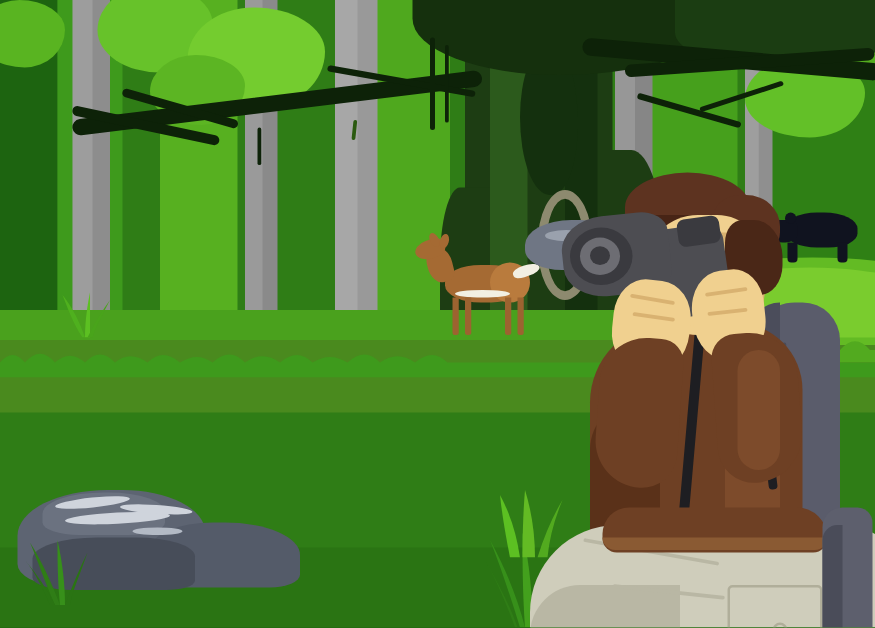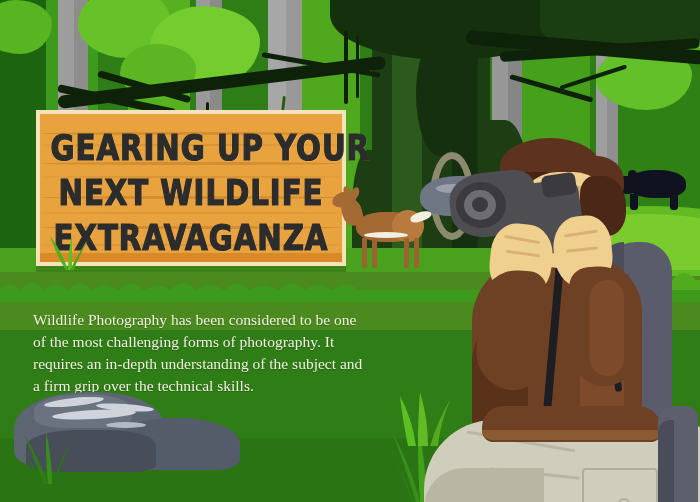--- a/index.html
+++ b/index.html
@@ -177,37 +177,20 @@
   <div class="hill" style="left:548px;top:214px;width:200px;height:56px;background:#7acc2e;"></div>
 
   <svg class="grass-edge" style="top:276px;" viewBox="0 0 700 26" preserveAspectRatio="none">
     <path d="M0,26 L0,14 Q10,2 20,14 Q32,0 44,14 Q56,3 68,14 Q80,1 92,14 Q104,4 118,14 Q130,2 144,14 Q158,5 170,14 Q184,1 196,14 Q210,4 224,14 Q238,2 250,14 Q264,5 278,14 Q292,1 304,14 Q318,4 332,14 Q346,2 358,14 L700,14 L700,26 Z" fill="#3e9a1c"></path>
   </svg>
   <svg class="grass-edge" style="top:262px;left:500px;width:200px;height:28px;" viewBox="0 0 200 28" preserveAspectRatio="none">
     <path d="M0,28 L0,18 Q8,2 16,18 Q26,0 36,18 Q46,3 56,18 Q66,1 78,18 Q88,4 100,18 Q112,2 124,18 Q136,5 148,18 Q160,1 172,18 Q184,4 196,18 L200,18 L200,28 Z" fill="#52aa1f"></path>
   </svg>
 
   <div id="sign-rope"></div>
-  <div id="sign">
-    <div class="grain" style="top:18px;"></div>
-    <div class="grain thin" style="top:30px;"></div>
-    <div class="grain" style="top:48px;"></div>
-    <div class="grain thin" style="top:62px;"></div>
-    <div class="grain" style="top:82px;"></div>
-    <div class="grain thin" style="top:98px;"></div>
-    <div class="grain" style="top:112px;"></div>
-    <div class="grain thin" style="top:130px;"></div>
-    <div class="bottomedge"></div>
-
-    <div id="title">
-      <span class="tline">GEARING UP YOUR</span>
-      <span class="tline">NEXT WILDLIFE</span>
-      <span class="tline">EXTRAVAGANZA</span>
-    </div>
-  </div>
 
   <svg class="grasstuft" style="left:46px;top:230px;width:44px;height:40px;" viewBox="0 0 44 40">
     <path d="M20,40 C12,28 8,16 4,6 C12,16 18,28 22,40 Z" fill="#4fb01e"></path>
     <path d="M22,40 C22,26 24,14 26,4 C26,18 26,30 26,40 Z" fill="#5cc022"></path>
     <path d="M24,40 C30,28 36,18 42,10 C36,22 30,32 28,40 Z" fill="#49a41b"></path>
   </svg>
 
   <div id="deer">
 
     <div class="deerpart" style="left:22px;top:20px;width:62px;height:30px;border-radius:46% 42% 40% 46%;"></div>
@@ -232,21 +215,20 @@
 
   <div id="bear">
     <div class="bearpart" style="left:16px;top:2px;width:58px;height:28px;border-radius:44% 46% 40% 44%;"></div>
     <div class="bearpart" style="left:0px;top:8px;width:26px;height:18px;border-radius:50% 30% 40% 60%;"></div>
     <div class="bearpart" style="left:16px;top:2px;width:9px;height:9px;border-radius:50%;"></div>
     <div class="pg" style="left:-3px;top:14px;width:10px;height:7px;background:#e7e4d5;border-radius:50%;"></div>
     <div class="bearleg" style="left:18px;top:26px;height:16px;"></div>
     <div class="bearleg" style="left:58px;top:26px;height:16px;"></div>
   </div>
 
-  <p id="body-copy">Wildlife Photography has been considered to be one of the most challenging forms of photography. It requires an in-depth understanding of the subject and a firm grip over the technical skills.</p>
 
   <div class="rock" style="left:14px;top:392px;width:150px;height:76px;background:#5d6472;border-radius:48% 44% 16% 22%;"></div>
   <div class="rock" style="left:120px;top:418px;width:120px;height:52px;background:#545b69;border-radius:42% 50% 20% 26%;"></div>
   <div class="rock" style="left:26px;top:430px;width:130px;height:42px;background:#474d59;border-radius:40% 36% 18% 24%;"></div>
   <div class="rock" style="left:34px;top:394px;width:98px;height:34px;background:#6b7280;border-radius:50% 46% 30% 30%;"></div>
   <div class="rock-hi" style="left:44px;top:398px;width:60px;height:8px;border-radius:50%;transform:rotate(-6deg);"></div>
   <div class="rock-hi" style="left:52px;top:410px;width:84px;height:9px;border-radius:50%;transform:rotate(-3deg);"></div>
   <div class="rock-hi" style="left:96px;top:404px;width:58px;height:7px;border-radius:50%;transform:rotate(4deg);"></div>
   <div class="rock-hi" style="left:106px;top:422px;width:40px;height:6px;border-radius:50%;background:#b3bac5;"></div>
 

